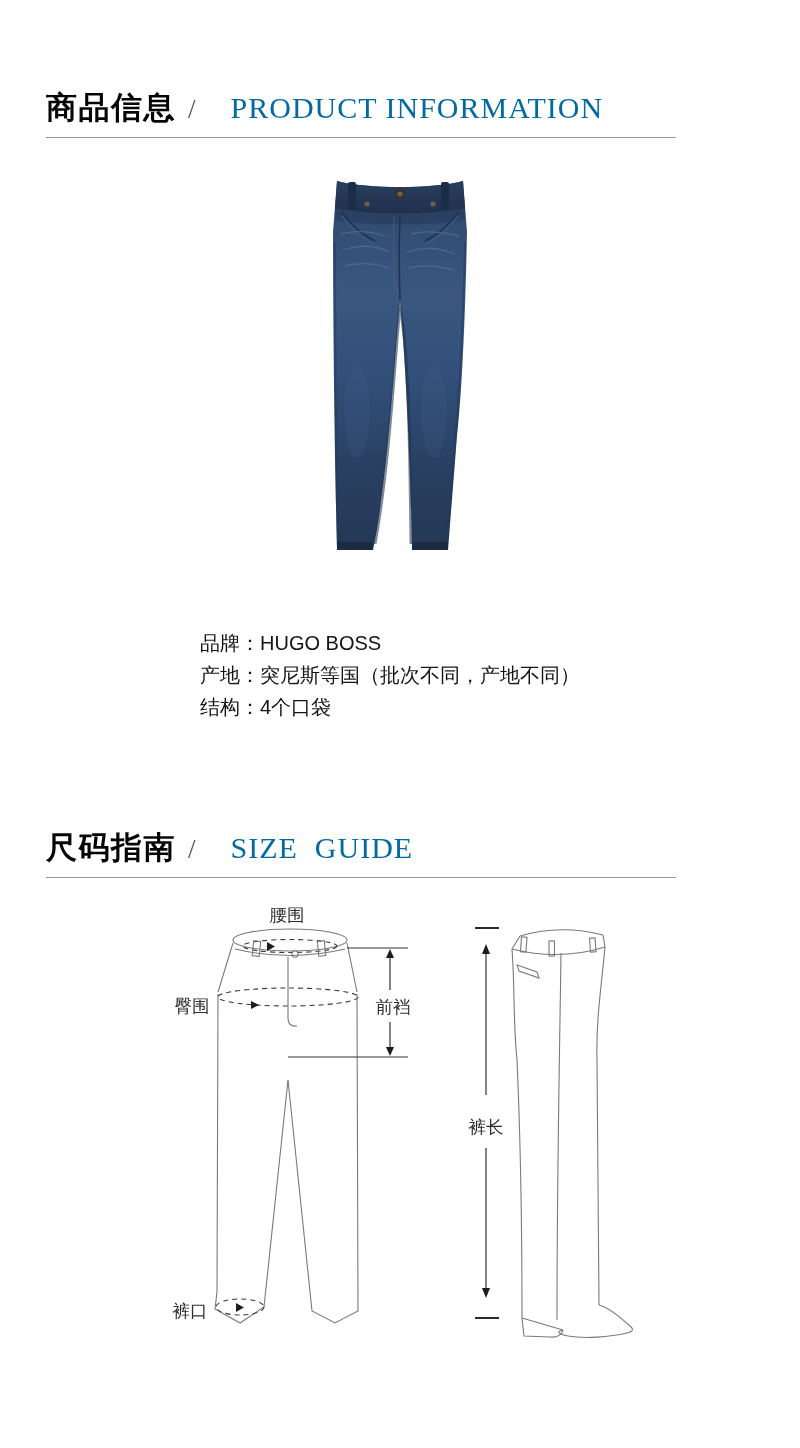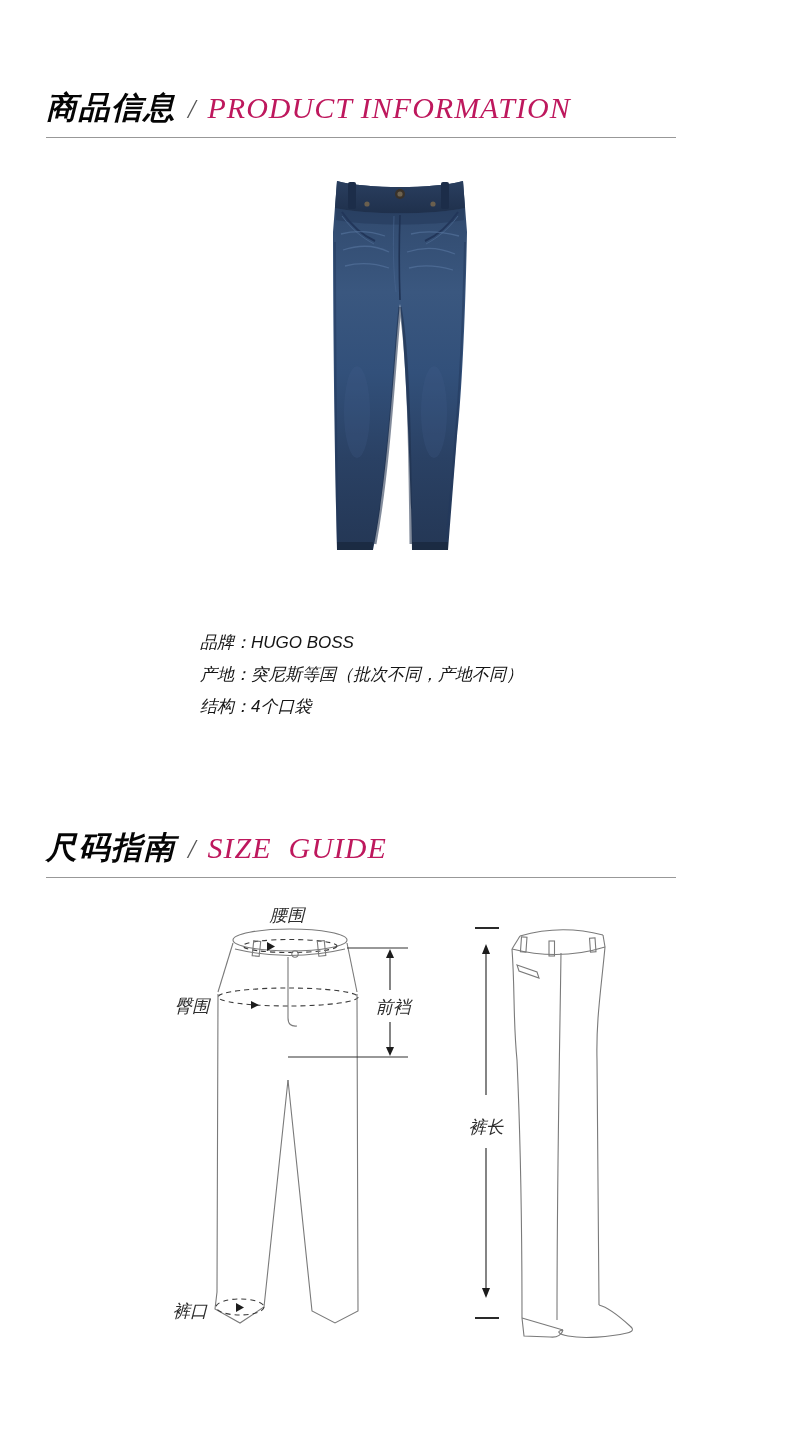--- a/index.html
+++ b/index.html
@@ -2,47 +2,46 @@
 <html><head>
 <meta charset="utf-8">
 <style>
   html,body{margin:0;padding:0;background:#ffffff;}
   #page{
     position:relative;
     width:676px;height:1448px;
     background:#ffffff;
     font-family:"Liberation Sans",sans-serif;
     overflow:hidden;
-    font-style:italic;
   }
   
   .section-header{
     position:absolute;left:46px;width:711px;
     display:flex;align-items:baseline;gap:12px;
     border-bottom:1px solid #989898;
     padding-bottom:8px;line-height:40px;
   }
   .zh-title{
     font-size:31px;font-weight:700;color:#050505;letter-spacing:1.5px;
     font-family:"Liberation Sans",sans-serif;
   }
   .divider{
     font-family:"Liberation Serif",serif;
     font-size:27px;color:#555;
   }
   .en-title{
     font-family:"Liberation Serif",serif;
-    font-size:30px;color:#be185d;letter-spacing:1px;white-space:pre;
+    font-size:30px;color:#0369a1;letter-spacing:1px;white-space:pre;margin-left:23px;
   }
   
   .jeans-figure{position:absolute;left:333px;top:172px;width:134px;height:384px;}
   
   .details{
     position:absolute;left:200px;top:627px;
-    font-size:17px;line-height:32px;color:#141414;
+    font-size:20px;line-height:32px;color:#141414;
   }
   .detail-row{white-space:nowrap;}
   .detail-label{color:#141414;}
   .detail-value{color:#141414;}
   
   .size-diagram{position:absolute;left:160px;top:890px;width:500px;height:470px;}
   .ln{stroke:#7a7a7a;fill:none;stroke-width:1.1px;}
   .ln2{stroke:#333;fill:none;stroke-width:1.2px;}
   .dash{stroke:#3a3a3a;fill:none;stroke-width:1.1px;stroke-dasharray:5 4;}
   .arr{fill:#1c1c1c;stroke:none;}

